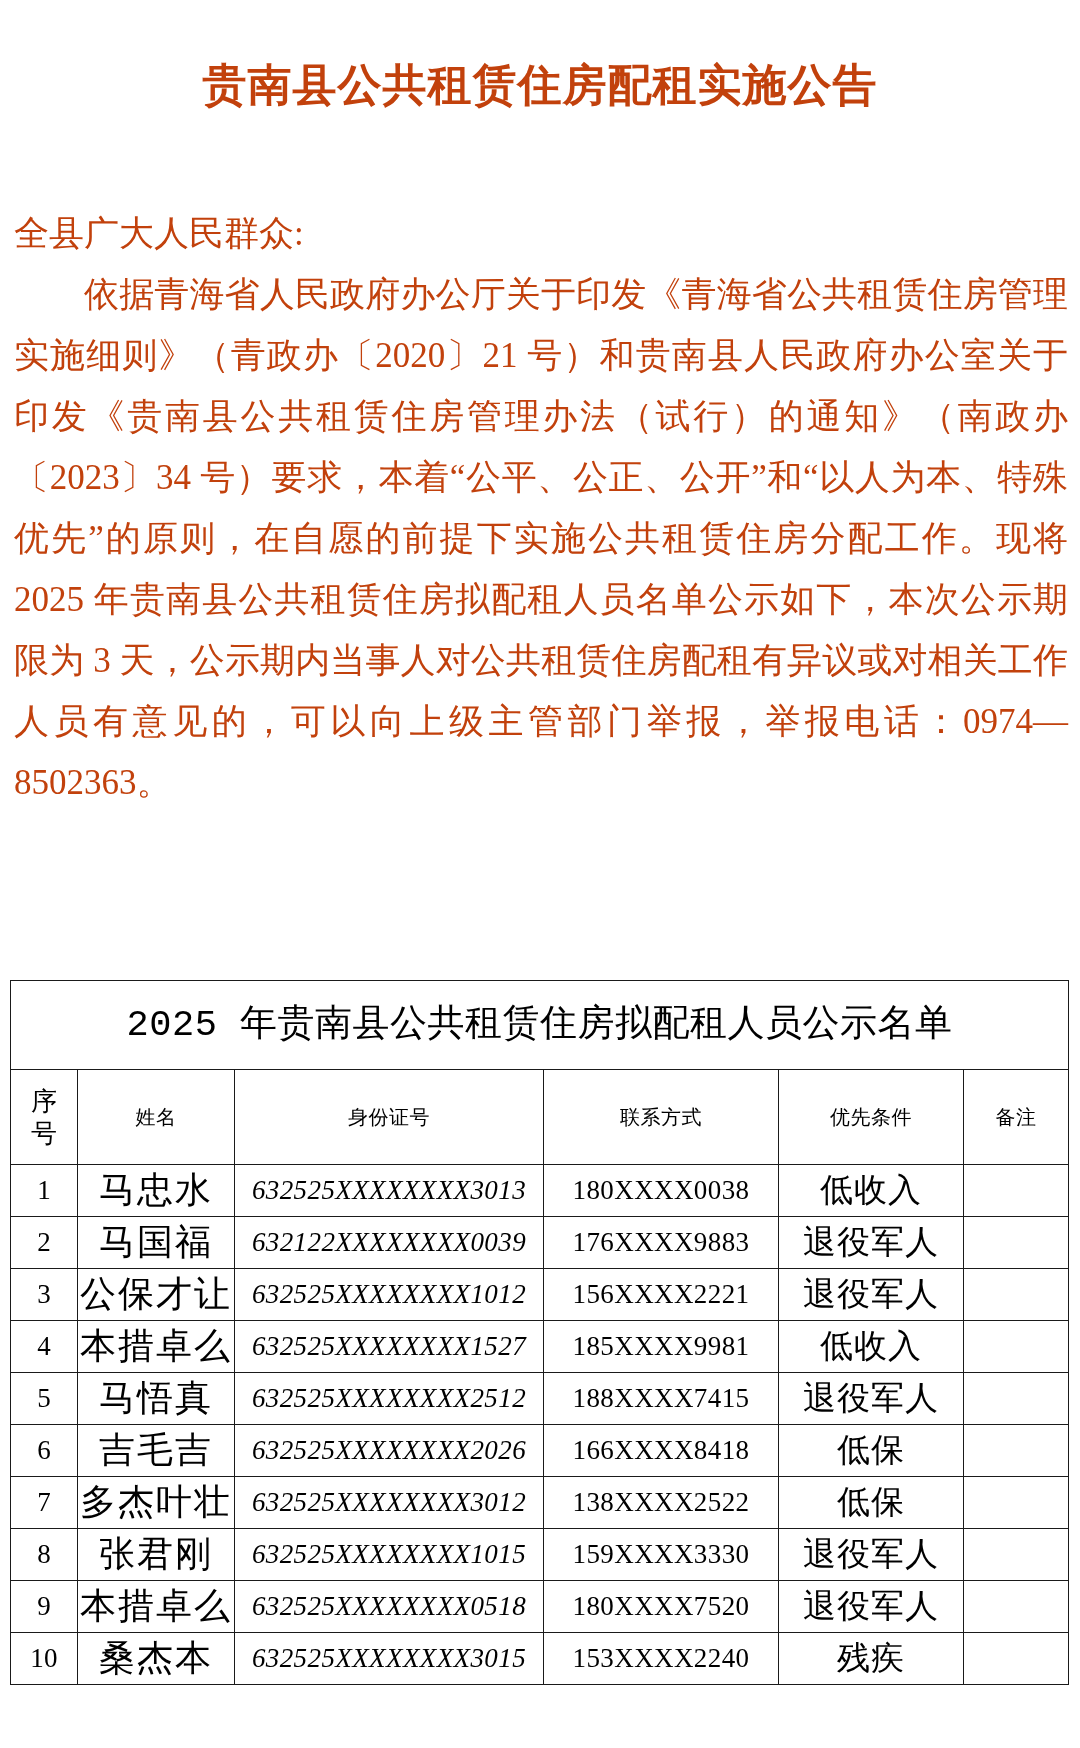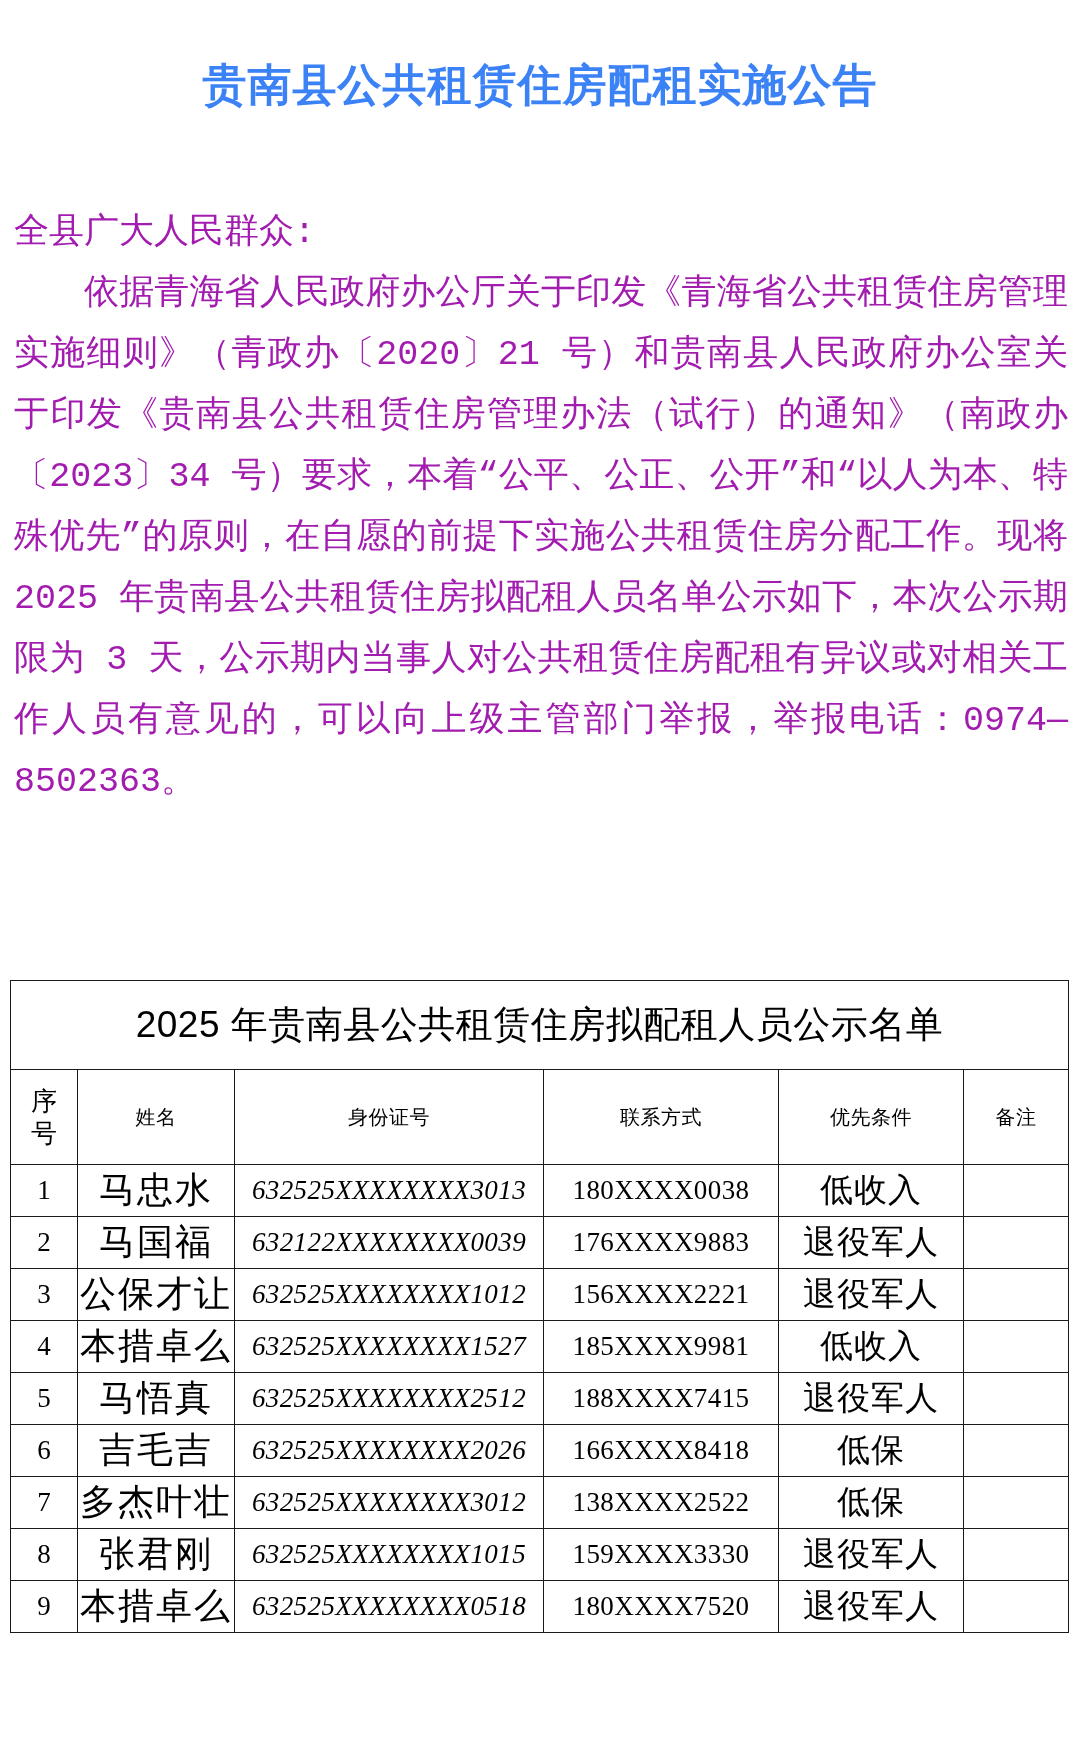--- a/index.html
+++ b/index.html
@@ -26,31 +26,30 @@
   
   .doc-title {
     text-align: center;
     font-family: "DejaVu Serif", "Liberation Serif", serif;
     font-weight: bold;
     font-size: 44px;
     letter-spacing: 1px;
     line-height: 1.1;
     padding-top: 32px;
     padding-bottom: 4px;
-    color: #3b82f6;
+    color: #c2410c;
   }
 
   
   .body-copy {
     margin: 0 12px 0 14px;
     padding-top: 60px;
     font-size: 35px;
     line-height: 61px;
-    color: #a21caf;
-    font-family: Liberation Mono, monospace;
+    color: #c2410c;
   }
   .salutation {
     text-align: left;
     white-space: nowrap;
   }
   .para {
     text-align: justify;
     text-align-last: left;
     text-justify: inter-ideograph;
     text-indent: 2em;
@@ -72,21 +71,21 @@
   }
   table.roster td, table.roster th {
     border: 1.6px solid #1a1a1a;
     padding: 0;
     text-align: center;
     vertical-align: middle;
     font-weight: normal;
   }
   .tbl-title-cell {
     height: 88px;
-    font-family: Liberation Sans, sans-serif;
+    font-family: Liberation Mono, monospace;
     font-weight: bold;
     font-size: 37px;
     letter-spacing: 0.5px;
     line-height: 1.1;
     padding: 0 6px;
   }
   .hdr-cell {
     height: 94px;
     font-family: "DejaVu Sans", "Liberation Sans", sans-serif;
     font-weight: bold;
@@ -239,17 +238,25 @@
             <td class="cell remark"></td>
           </tr>
           <tr>
             <td class="cell">9</td>
             <td class="cell name">本措卓么</td>
             <td class="cell idno">632525XXXXXXXX0518</td>
             <td class="cell phone">180XXXX7520</td>
             <td class="cell cond">退役军人</td>
             <td class="cell remark"></td>
           </tr>
+          <tr>
+            <td class="cell">10</td>
+            <td class="cell name">桑杰本</td>
+            <td class="cell idno">632525XXXXXXXX3015</td>
+            <td class="cell phone">153XXXX2240</td>
+            <td class="cell cond">残疾</td>
+            <td class="cell remark"></td>
+          </tr>
         </tbody>
     </table>
   </div>
 
 </div>
 
 </body></html>

